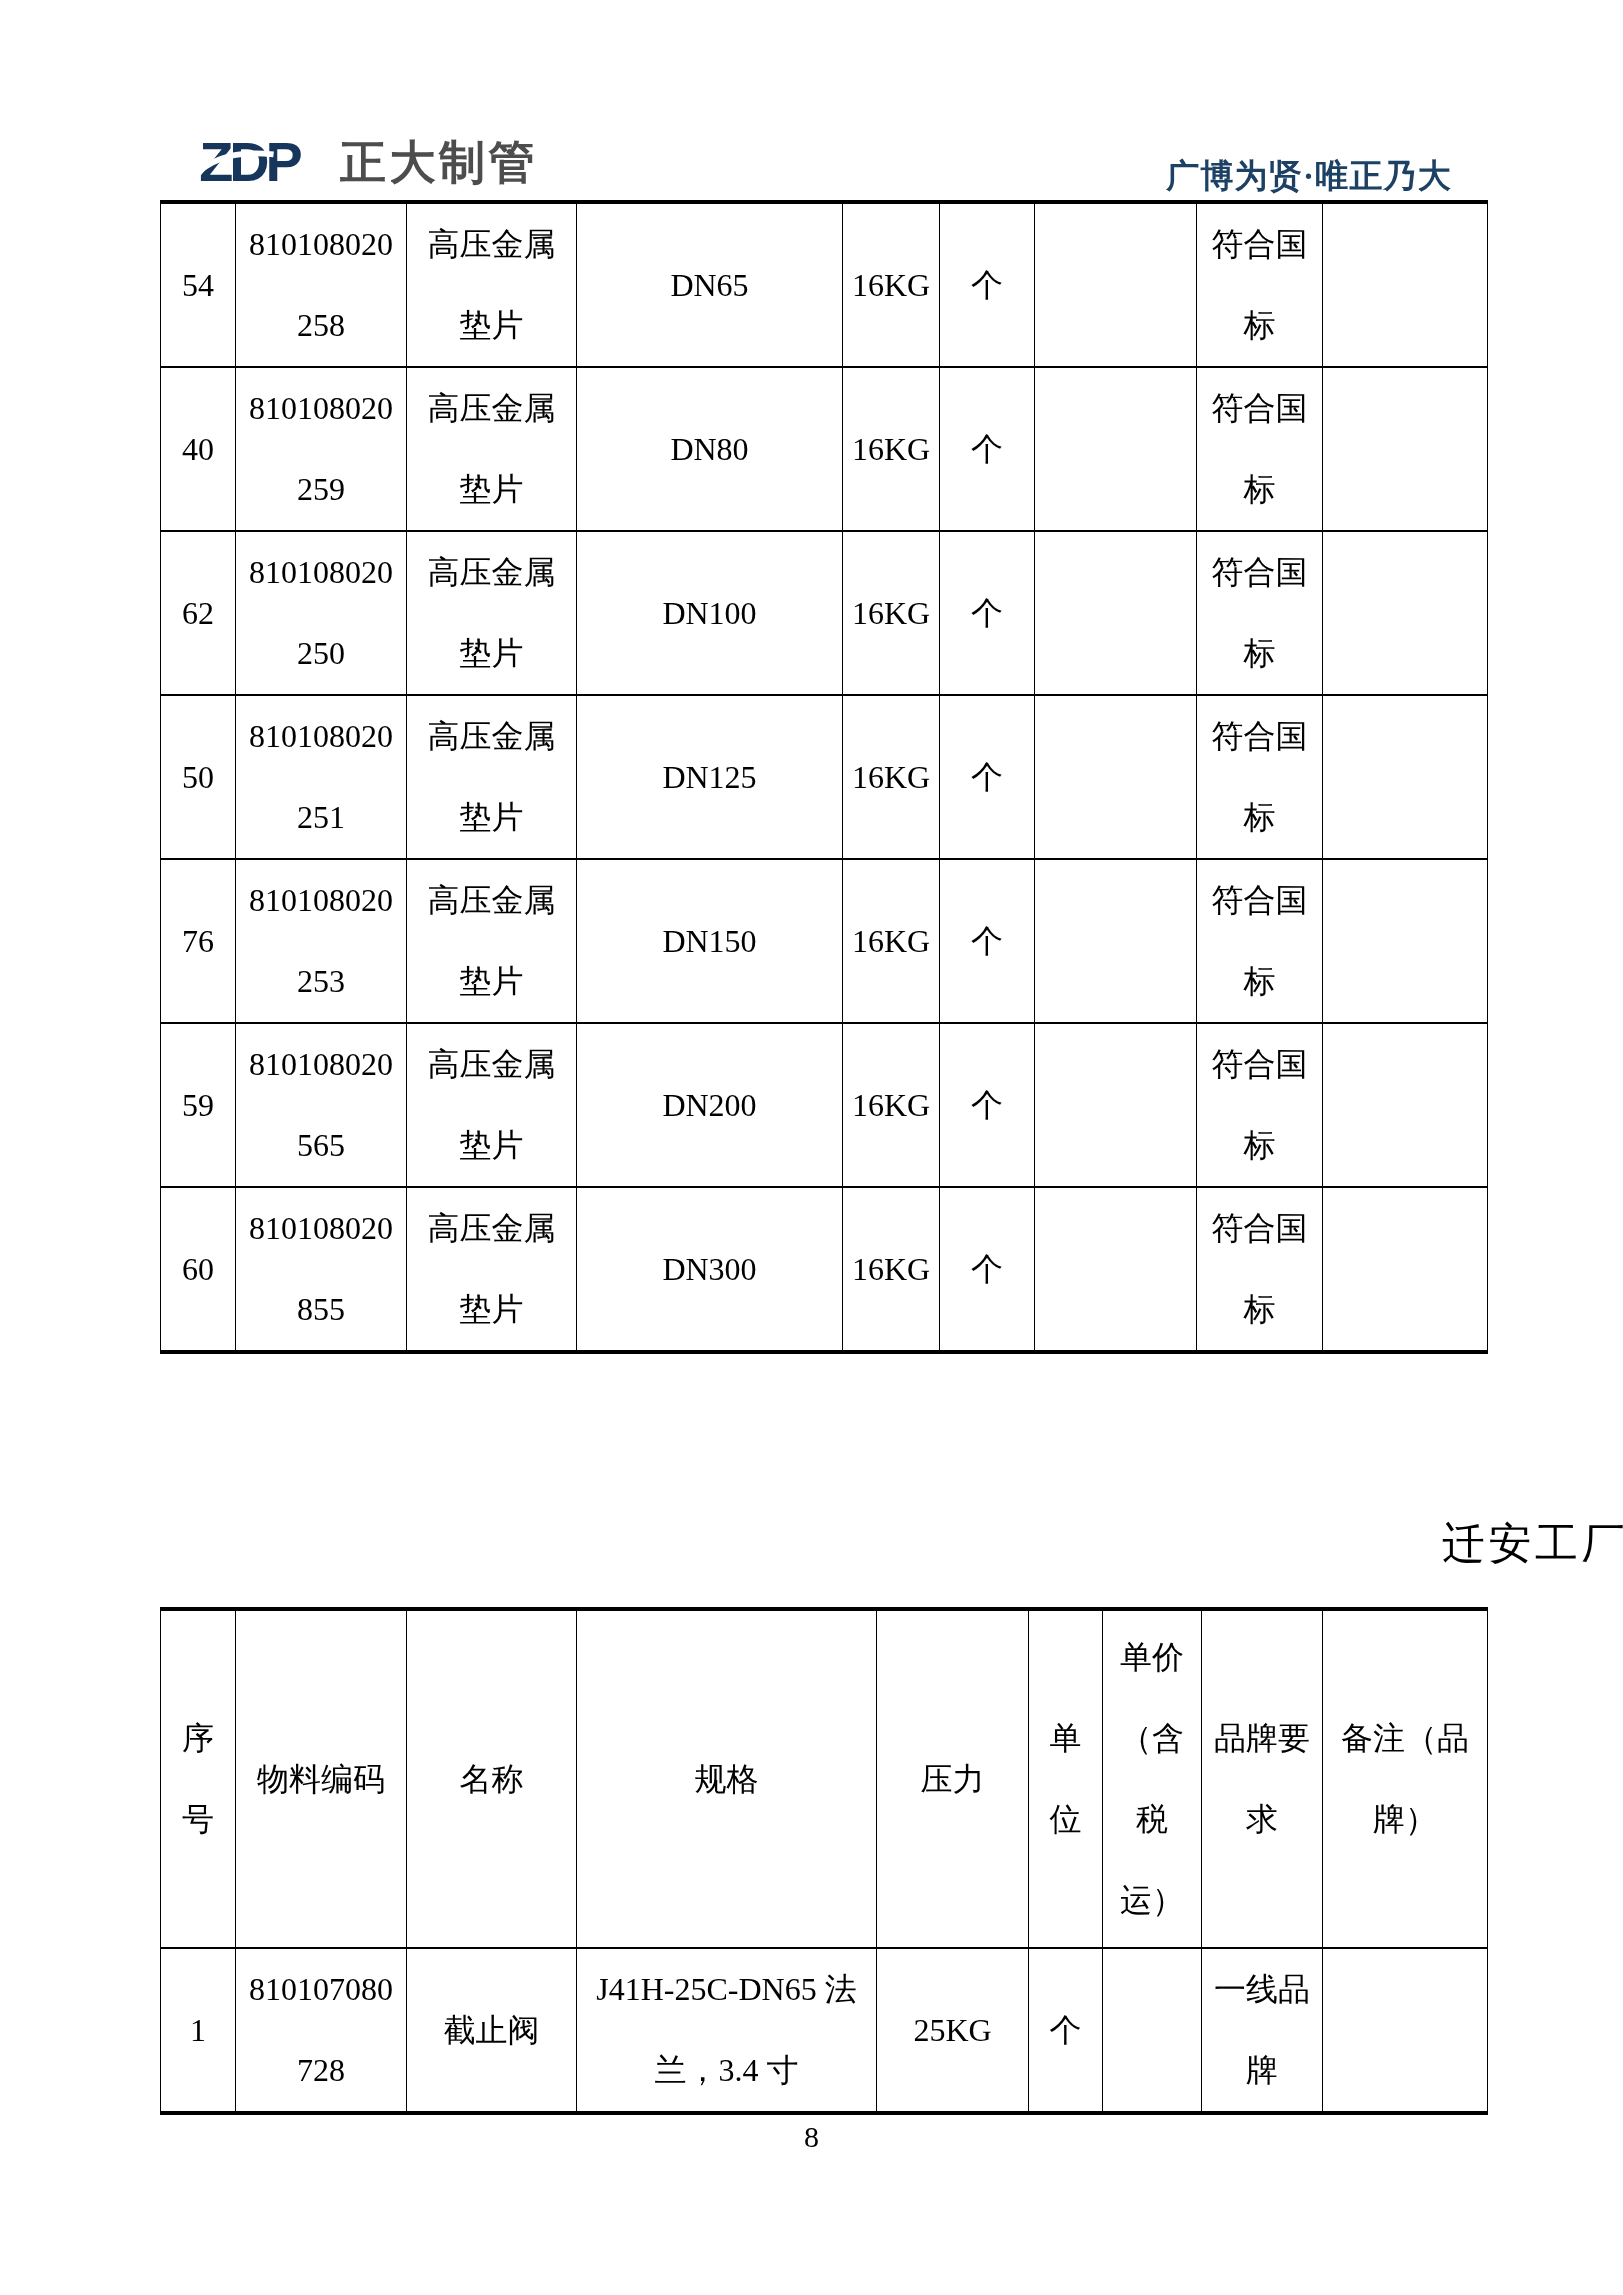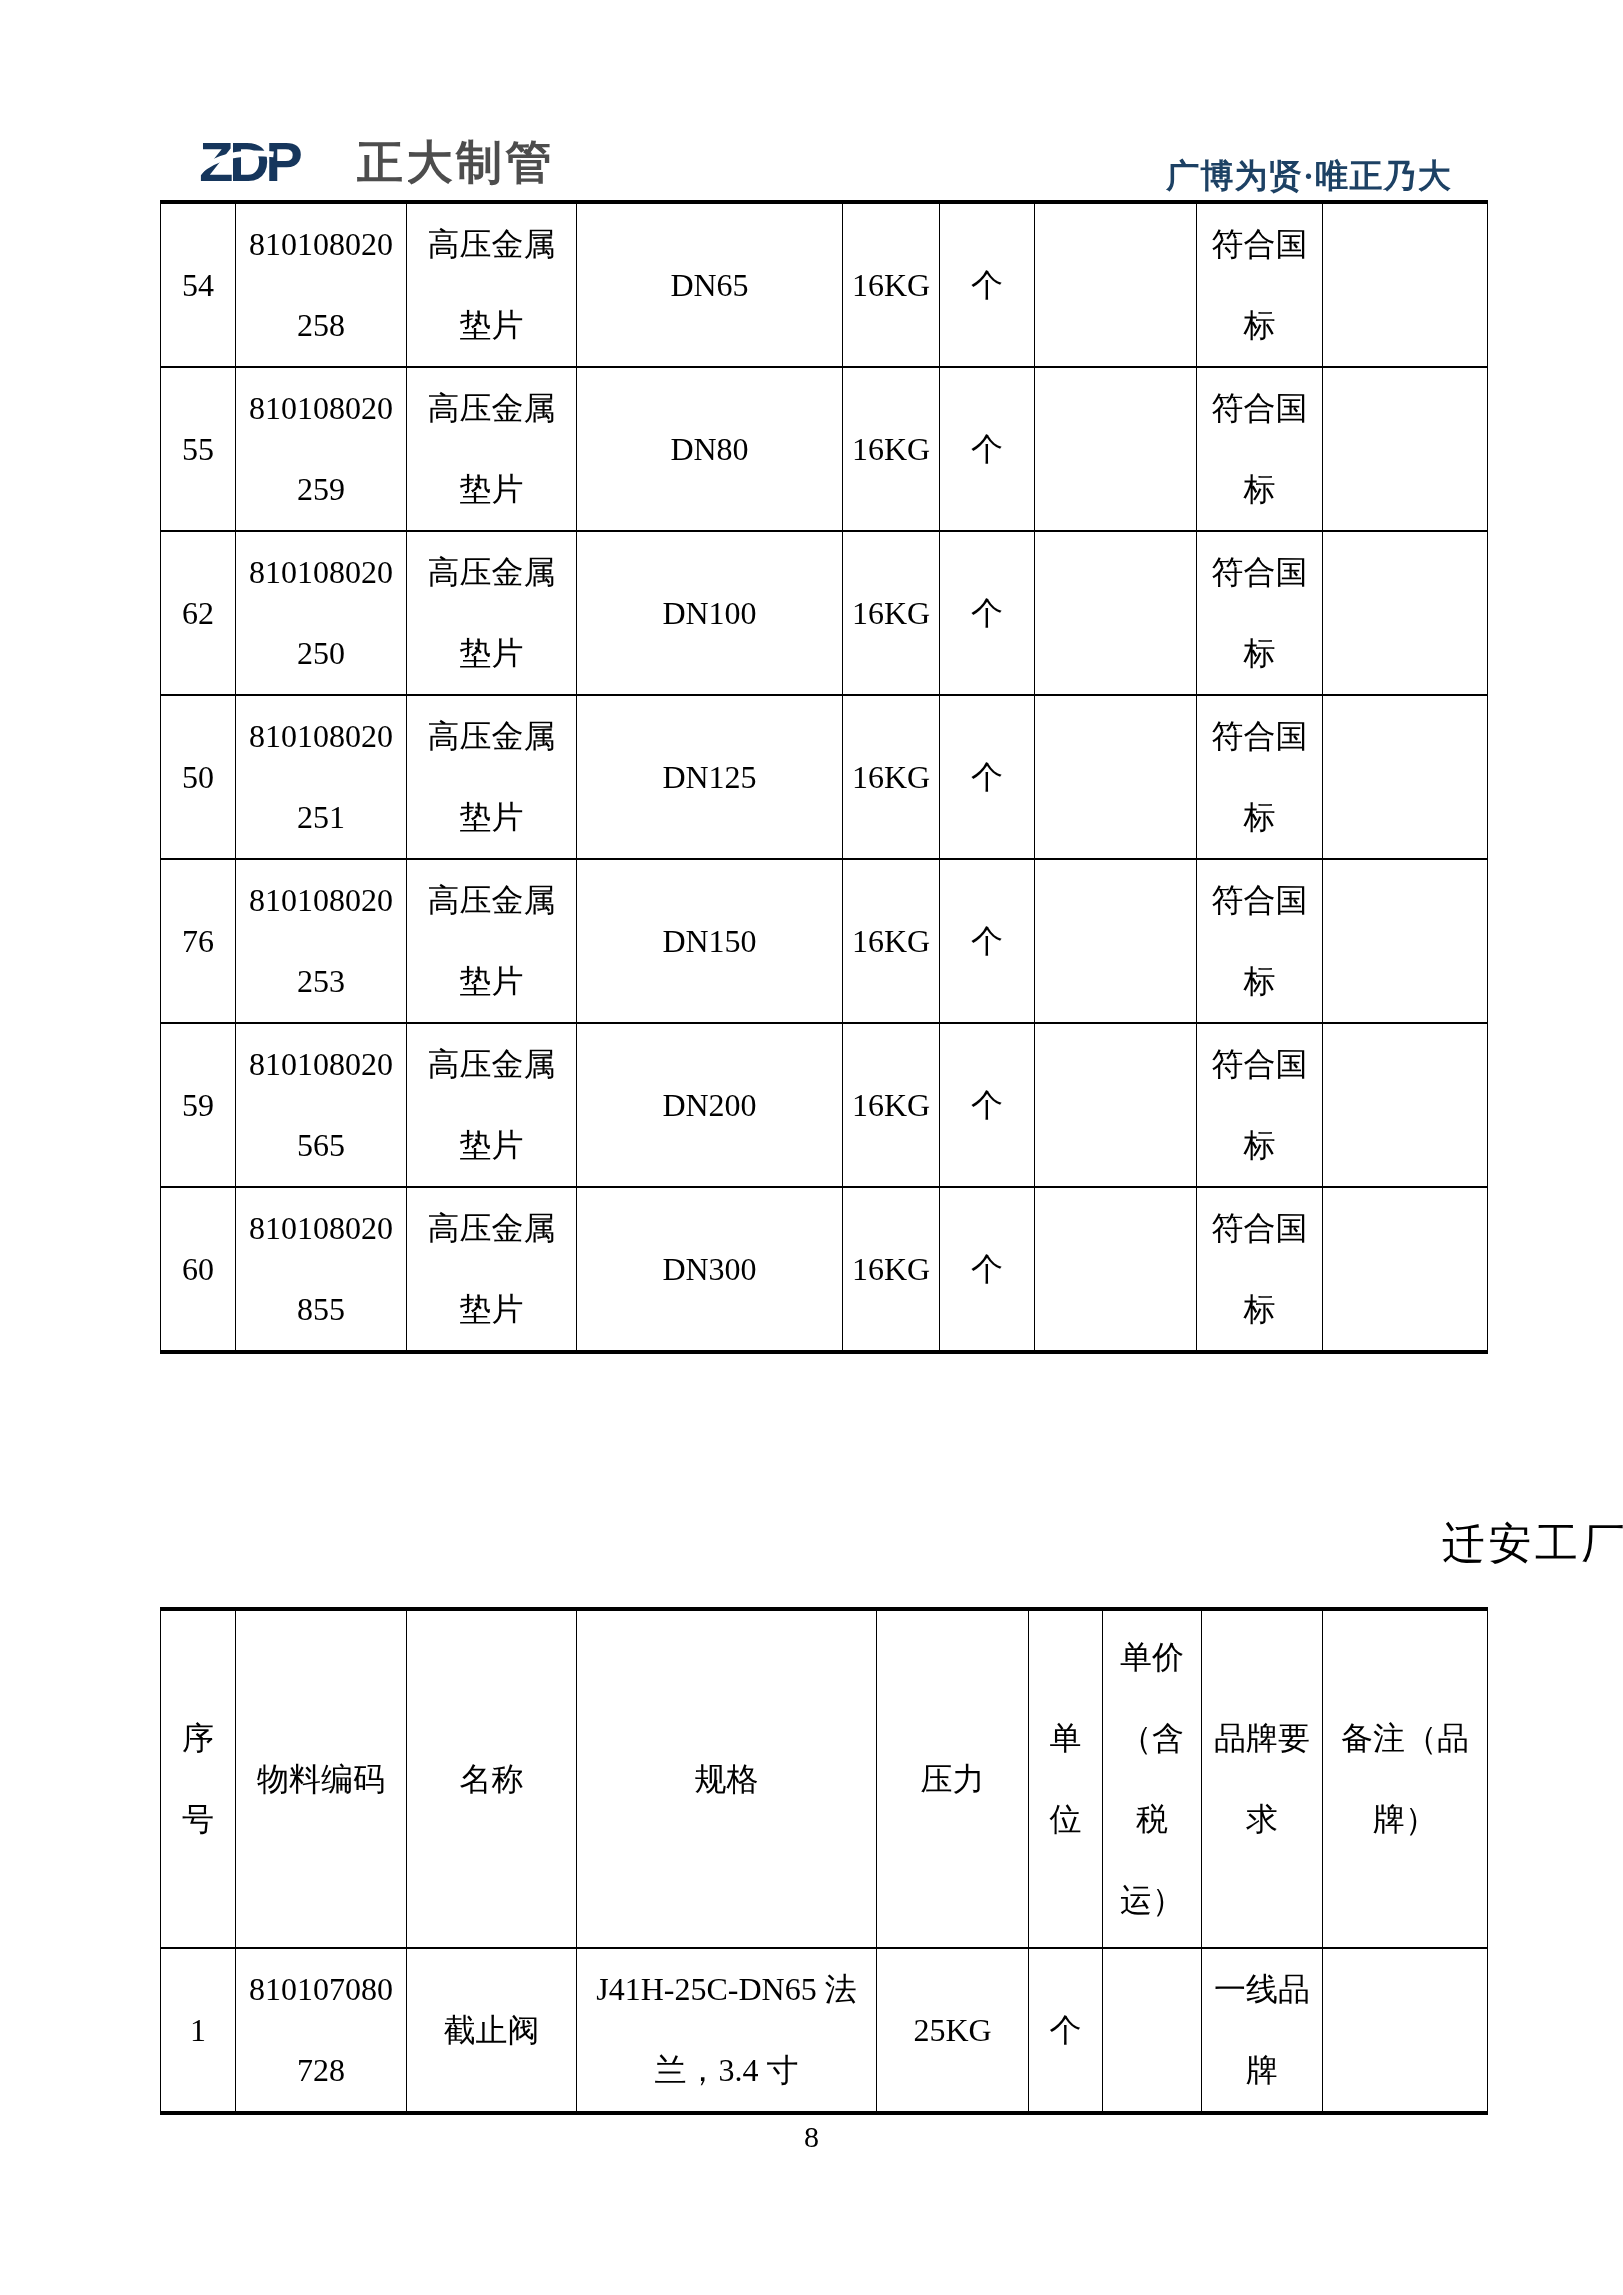--- a/index.html
+++ b/index.html
@@ -8,21 +8,21 @@
     background:#ffffff; color:#000;
     font-family:"Liberation Serif", serif;
     overflow:hidden;
   }
 
   
   .logo { position:absolute; left:199px; top:137px; display:flex; align-items:flex-end; }
   .logo-cn {
     font-family:"Liberation Sans", sans-serif; font-weight:bold;
     font-size:46px; line-height:49px; color:#4d4d4d; letter-spacing:3.5px;
-    margin-left:24px;
+    margin-left:7px;
   }
   .slogan {
     position:absolute; top:158px; right:171px;
     font-family:"Liberation Serif", serif; font-weight:bold;
     font-size:33px; line-height:37px; color:#1d4164; letter-spacing:1.2px;
     white-space:nowrap;
   }
 
   
   table.t {
@@ -89,21 +89,21 @@
 垫片</td>
         <td>DN65</td>
         <td>16KG</td>
         <td>个</td>
         <td></td>
         <td>符合国
 标</td>
         <td></td>
       </tr>
       <tr>
-        <td>55</td>
+        <td>40</td>
         <td>810108020
 259</td>
         <td>高压金属
 垫片</td>
         <td>DN80</td>
         <td>16KG</td>
         <td>个</td>
         <td></td>
         <td>符合国
 标</td>

